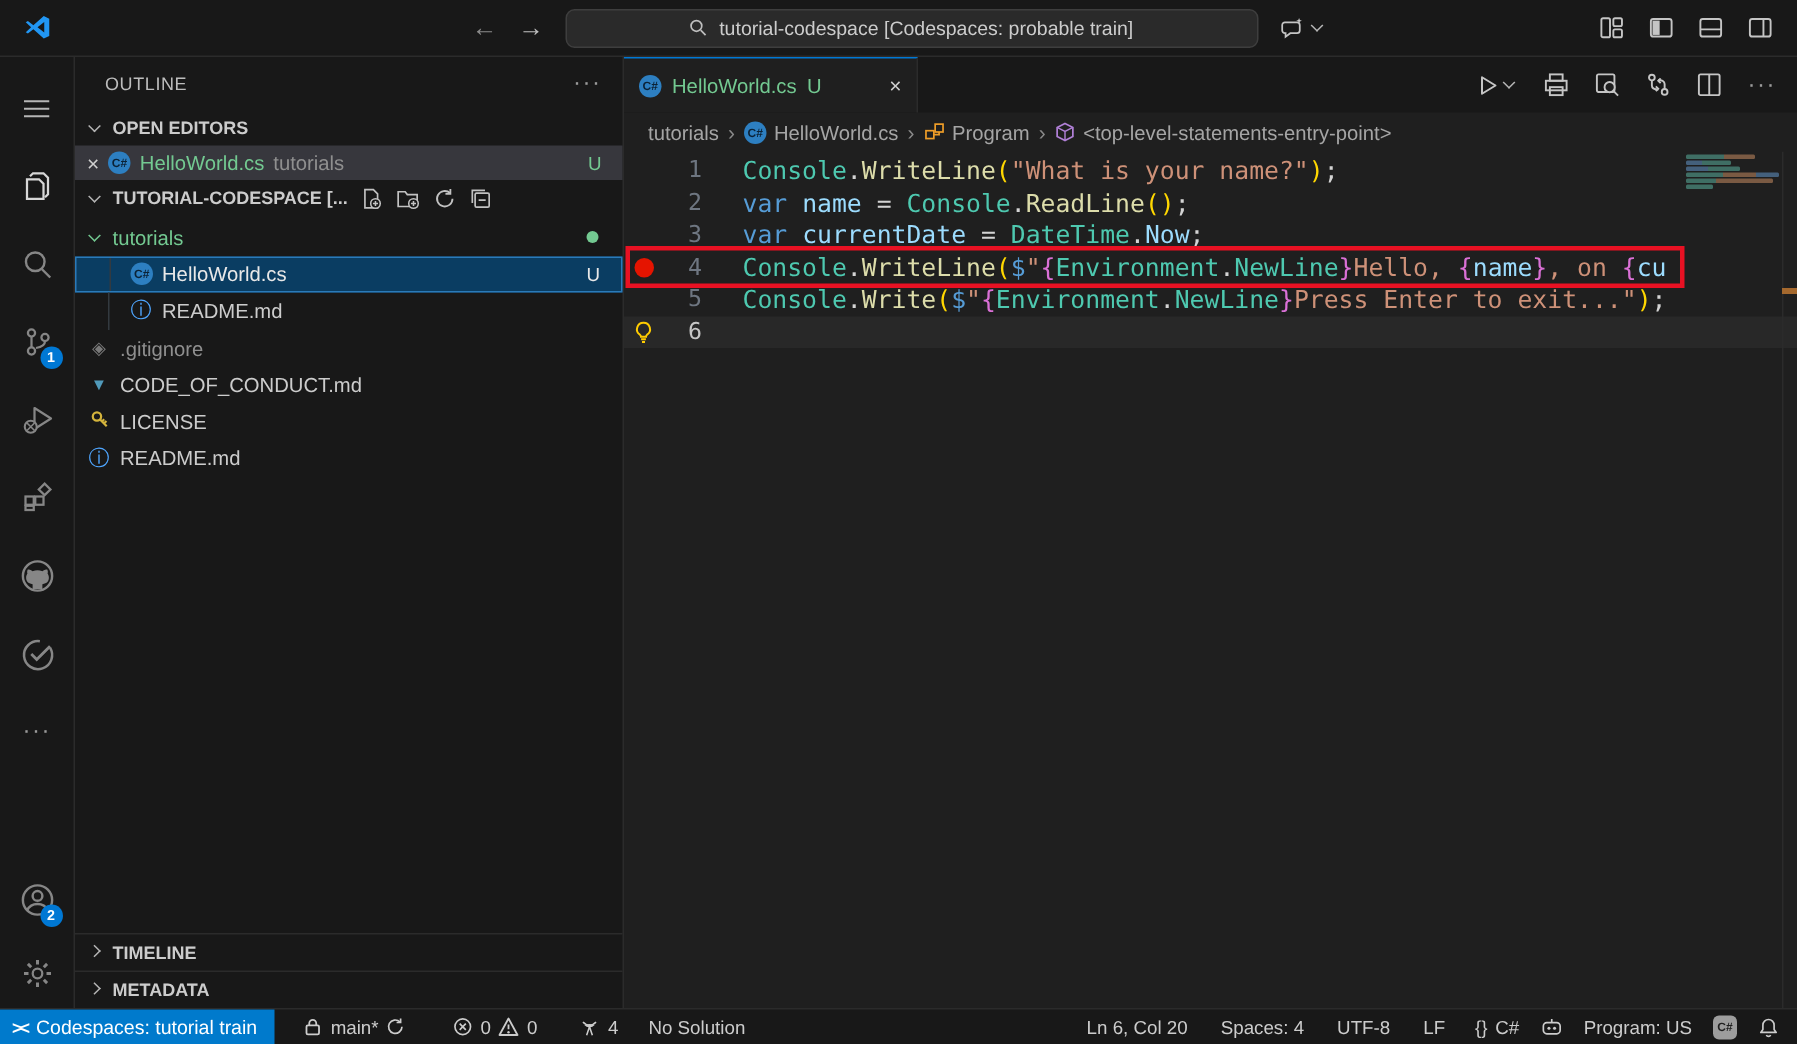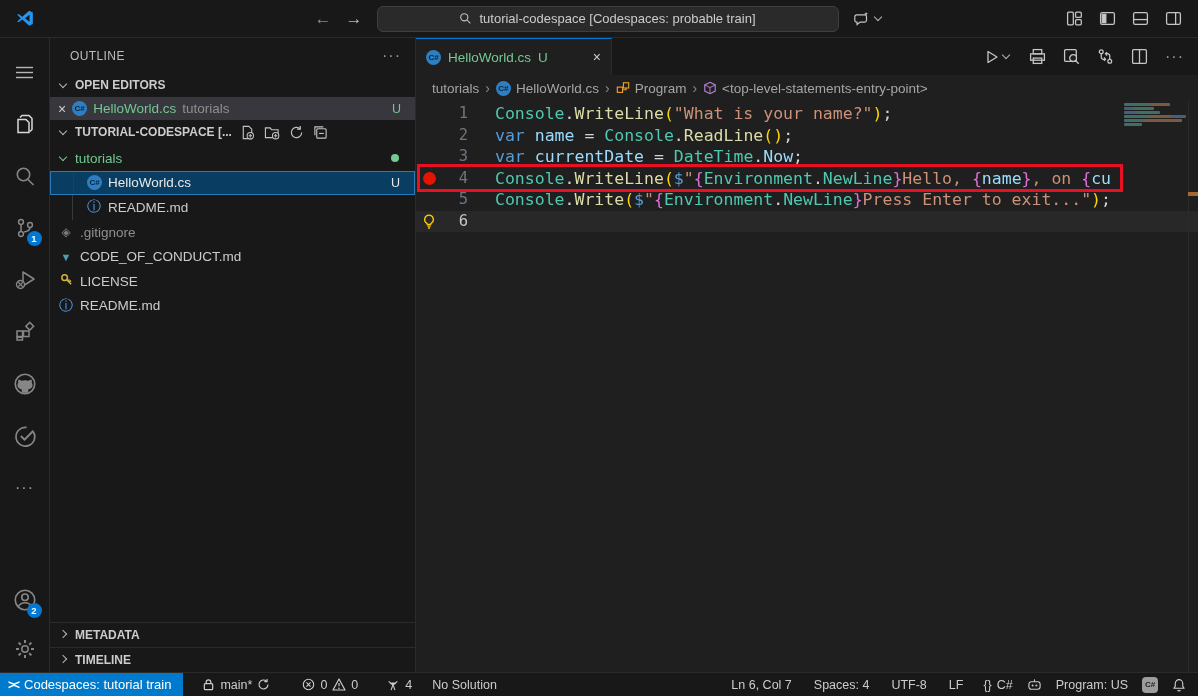--- a/index.html
+++ b/index.html
@@ -318,25 +318,25 @@
         </div>
         <div class="row">
           <span class="ficon info-ic">ⓘ</span>
           <span>README.md</span>
         </div>
       </div>
 
       <div class="sb-bottom">
         <div class="sb-section-hdr">
           <span class="chev r"></span>
-          <span>METADATA</span>
+          <span>TIMELINE</span>
         </div>
         <div class="sb-section-hdr">
           <span class="chev r"></span>
-          <span>TIMELINE</span>
+          <span>METADATA</span>
         </div>
       </div>
     </div>
 
     <div class="editorcol">
       <div class="tabbar">
         <div class="tab">
           <span class="csicon">C#</span>
           <span class="green">HelloWorld.cs</span>
           <span class="green">U</span>
@@ -493,21 +493,21 @@
           <path d="M8 7.5 5.8 14M8 7.5l2.2 6.5" stroke="#cccccc" stroke-width="1.2"></path>
         </svg>
       <span>4</span>
     </div>
     <div class="st-item" style="margin-left:6px">
       <span>No Solution</span>
     </div>
 
     <div class="st-right">
       <div class="st-item">
-          <span>Ln 6, Col 7</span>
+          <span>Ln 6, Col 20</span>
         </div>
       <div class="st-item" style="margin-left:8px">
           <span>Spaces: 4</span>
         </div>
       <div class="st-item" style="margin-left:8px">
           <span>UTF-8</span>
         </div>
       <div class="st-item" style="margin-left:8px">
           <span>LF</span>
         </div>

